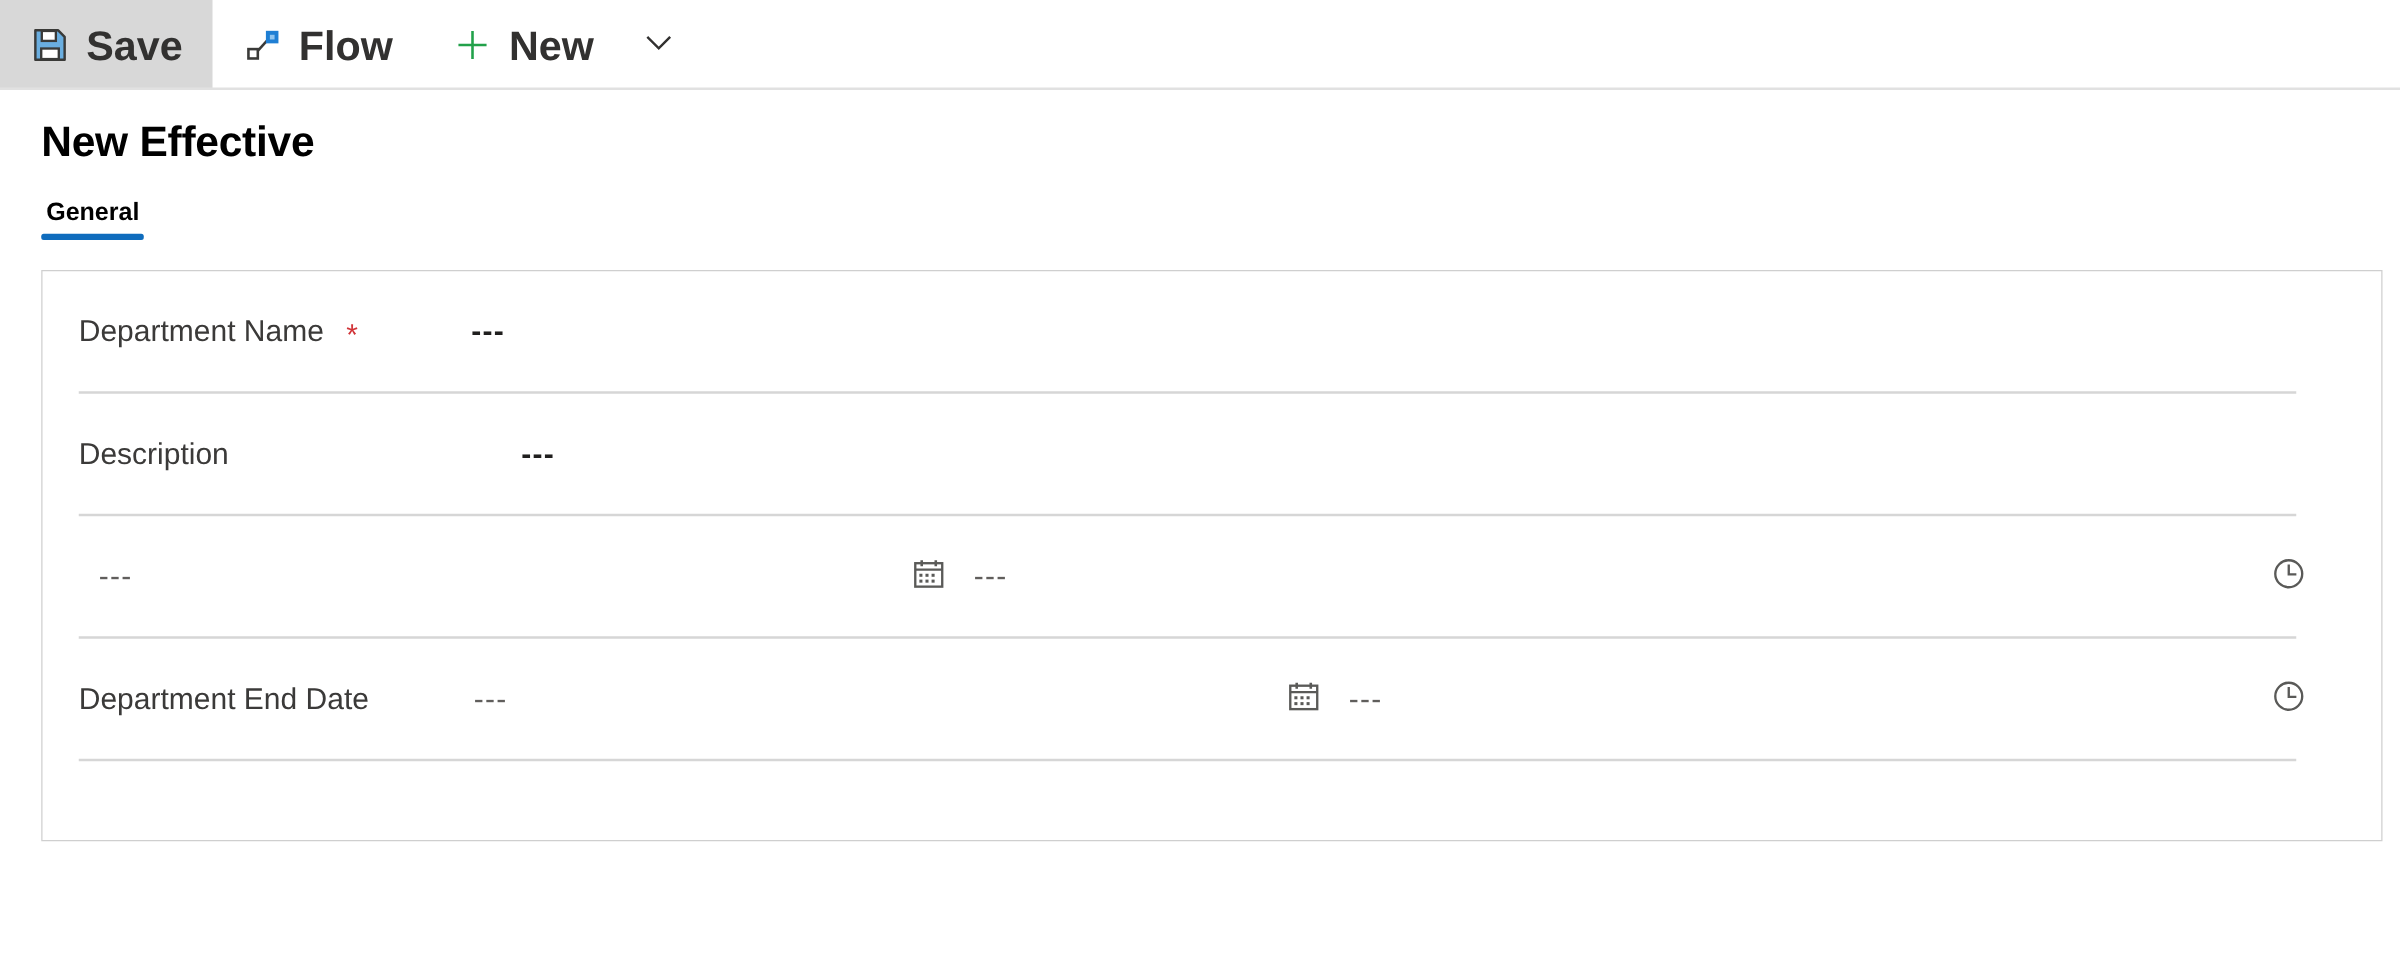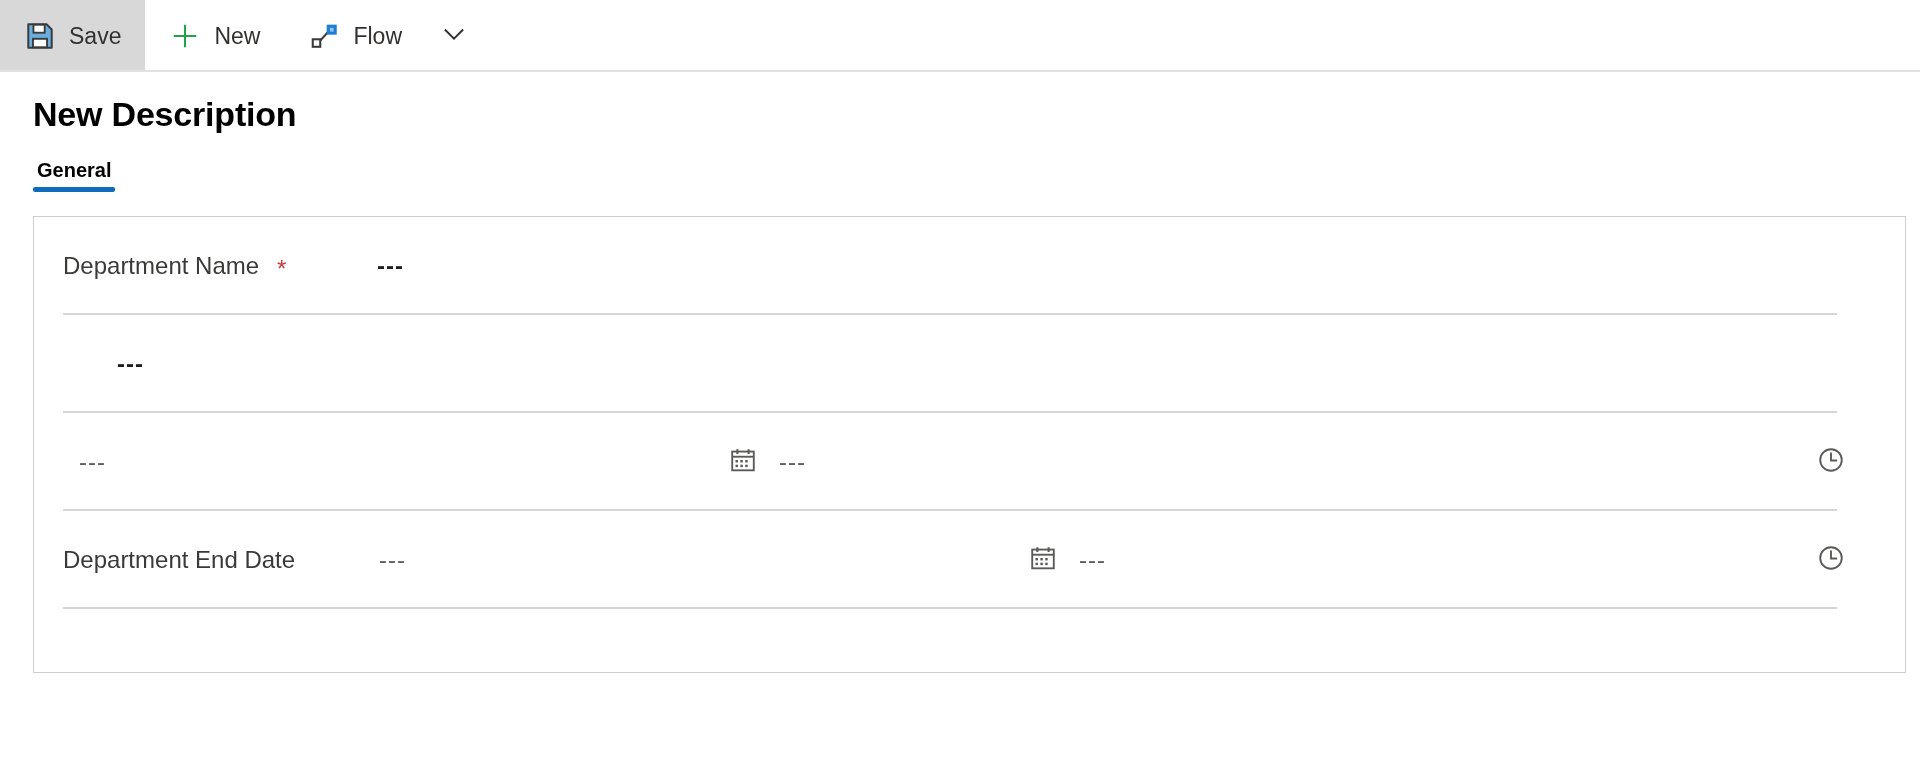--- a/index.html
+++ b/index.html
@@ -44,22 +44,22 @@
     cursor: pointer;
     user-select: none;
     background: transparent;
     border: none;
     font-family: "Liberation Sans", sans-serif;
   }
   .cmd-btn.is-active {
     background: #d8d8d8;
   }
   .cmd-btn .cmd-label {
-    font-size: 23px;
-    font-weight: 400;
+    font-size: 33px;
+    font-weight: 700;
     color: #323130;
     line-height: 1;
     white-space: nowrap;
   }
   .cmd-icon {
     display: inline-flex;
     align-items: center;
     justify-content: center;
     width: 32px;
     height: 32px;
@@ -221,74 +221,77 @@
     <span class="cmd-icon">
       <svg width="30" height="30" viewBox="0 0 32 32" aria-hidden="true">
         <path d="M3.5 3.5h19.5l5.5 5.5v19.5h-25z" fill="#6aaee0" stroke="#3a3a38" stroke-width="2.1" stroke-linejoin="round"></path>
         <rect x="9" y="4" width="12" height="8.5" fill="#ffffff" stroke="#3a3a38" stroke-width="2"></rect>
         <rect x="8.5" y="19" width="15" height="9" fill="#ffffff" stroke="#3a3a38" stroke-width="2"></rect>
       </svg>
     </span>
     <span class="cmd-label">Save</span>
   </div>
 
-
-  <div class="cmd-btn">
-    <span class="cmd-icon">
-      <svg width="30" height="30" viewBox="0 0 32 32" aria-hidden="true">
-        <path d="M16 4v24M4 16h24" stroke="#22a14a" stroke-width="2.2" fill="none"></path>
-      </svg>
-    </span>
-    <span class="cmd-label">New</span>
-  </div>
 
   <div class="cmd-btn">
     <span class="cmd-icon">
       <svg width="30" height="30" viewBox="0 0 32 32" aria-hidden="true">
         <path d="M11 22l10-11" stroke="#3a3a38" stroke-width="2.2" fill="none"></path>
         <rect x="4" y="19.5" width="8" height="8" fill="#ffffff" stroke="#3a3a38" stroke-width="2.2"></rect>
         <rect x="20" y="5" width="8.5" height="8.5" fill="#1f7fd4" stroke="#1f7fd4" stroke-width="2.2"></rect>
         <rect x="22.3" y="7.3" width="4" height="4" fill="#8fc4ef"></rect>
       </svg>
     </span>
     <span class="cmd-label">Flow</span>
   </div>
 
+  <div class="cmd-btn">
+    <span class="cmd-icon">
+      <svg width="30" height="30" viewBox="0 0 32 32" aria-hidden="true">
+        <path d="M16 4v24M4 16h24" stroke="#22a14a" stroke-width="2.2" fill="none"></path>
+      </svg>
+    </span>
+    <span class="cmd-label">New</span>
+  </div>
+
   <div class="cmd-chev">
     <span>
       <svg width="30" height="30" viewBox="0 0 32 32" aria-hidden="true">
         <path d="M7 12l9 9 9-9" stroke="#323130" stroke-width="2.1" fill="none" stroke-linecap="square"></path>
       </svg>
     </span>
   </div>
 
 </div>
 
 <div class="page">
 
-  <h1 class="page-title">New Description</h1>
+  <h1 class="page-title">New Effective</h1>
 
   <div class="tabs">
     <div class="tab is-selected">
       <span>General</span>
     </div>
   </div>
 
   <div class="form-card">
     <div class="form-rows">
 
       <div class="form-row">
         <div class="label-cell">
           <span class="field-label">Department Name</span>
           <span class="req-star">*</span>
         </div>
         <span class="field-value value-strong v-name">---</span>
       </div>
 
       <div class="form-row">
+        <div class="label-cell">
+          <span class="field-label">Description</span>
+        </div>
         <span class="field-value value-strong v-desc">---</span>
       </div>
 
       <div class="form-row">
         <div class="date-cell">
           <span class="field-value value-muted v-date">---</span>
         </div>
         <div class="date-icon-slot">
           <span>
             <svg width="30" height="30" viewBox="0 0 32 32" aria-hidden="true">

